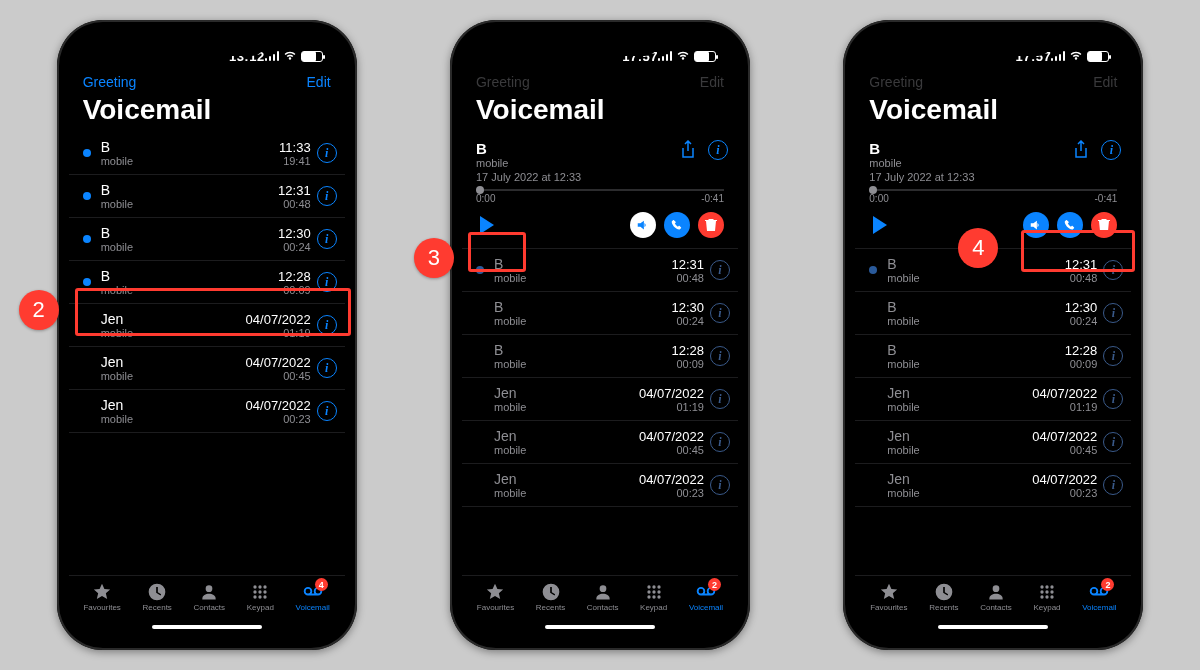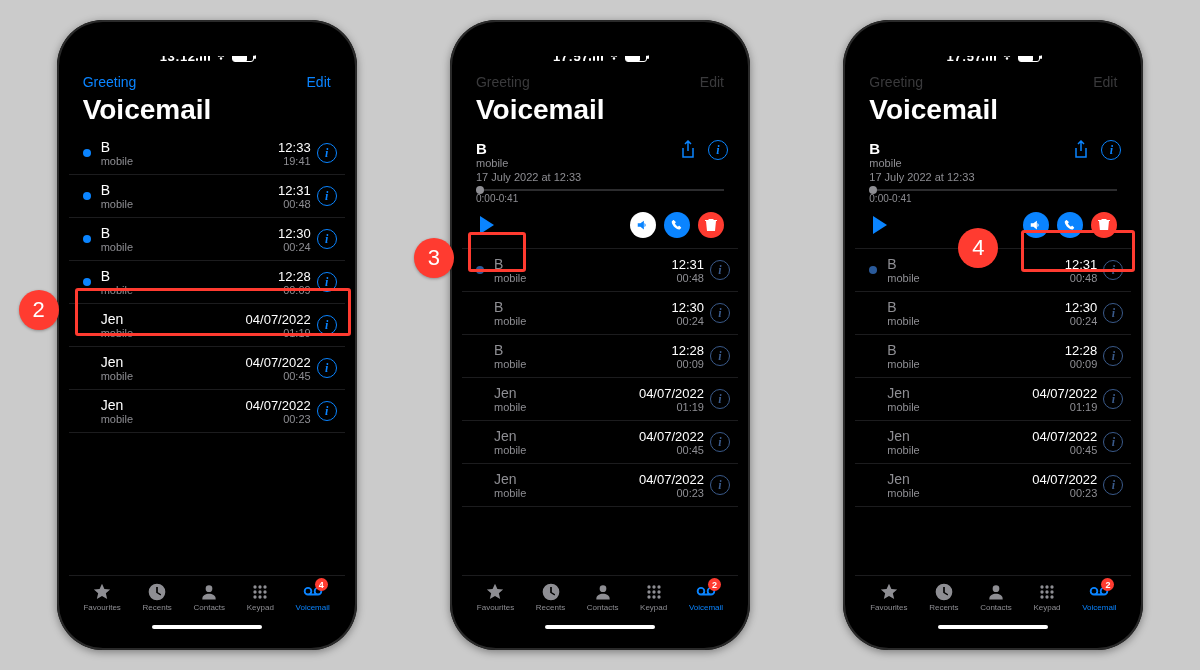--- a/index.html
+++ b/index.html
@@ -34,21 +34,21 @@
     flex-direction: column;
   }
   .notch {
     position: absolute;
     top: 0; left: 50%; transform: translateX(-50%);
     width: 120px; height: 24px; background: #000;
     border-bottom-left-radius: 16px; border-bottom-right-radius: 16px;
     z-index: 50;
   }
   .statusbar {
-    display: flex; justify-content: center; align-items: center;
+    display: flex; justify-content: flex-end; align-items: center;
     padding: 10px 22px 0; height: 38px; font-size: 13px; font-weight: 600;
     letter-spacing: .5px;
   }
   .status-right { display: flex; align-items: center; gap: 4px; }
   .signal, .wifi, .battery { display: inline-block; }
   .signal { width: 14px; height: 10px; position: relative; }
   .signal span { position: absolute; bottom: 0; width: 2px; background: #fff; border-radius: 1px; }
   .signal span:nth-child(1){left:0;height:3px}
   .signal span:nth-child(2){left:4px;height:5px}
   .signal span:nth-child(3){left:8px;height:7px}
@@ -92,21 +92,21 @@
   .expanded-meta { flex:1; }
   .expanded-name { font-size: 15px; font-weight: 600; }
   .expanded-sub { font-size: 11px; color: #8e8e93; }
   .expanded-date { font-size: 11px; color: #8e8e93; margin-top: 2px; }
   .expanded-actions { display: flex; align-items: flex-start; gap: 10px; }
   .share, .info2 { width: 20px; height: 20px; color: #0a84ff; display:flex; align-items:center; justify-content:center;}
   .info2 { border: 1.5px solid #0a84ff; border-radius:50%; font-size:12px; font-style:italic; font-family:Georgia,serif; font-weight:bold;}
   .scrubber { padding: 2px 14px 0; }
   .track { height: 2px; background: #2c2c2e; position: relative; margin-bottom: 2px;}
   .track::before { content:''; position:absolute; left:0; top:-3px; width:8px; height:8px; background:#8e8e93; border-radius:50%;}
-  .time-labels { display:flex; font-size:10px; color:#8e8e93;}
+  .time-labels { display:flex; justify-content:space-between; font-size:10px; color:#8e8e93;}
   .controls { display:flex; align-items:center; padding: 8px 14px 10px; }
   .play { width:0; height:0; border-left: 14px solid #0a84ff; border-top: 9px solid transparent; border-bottom: 9px solid transparent; margin-left:4px;}
   .ctrl-spacer { flex:1; }
   .circle-btn { width: 26px; height: 26px; border-radius: 50%; display:flex; align-items:center; justify-content:center; margin-left: 8px; }
   .circle-btn.white { background:#fff; color:#000; }
   .circle-btn.blue { background:#0a84ff; color:#fff; }
   .circle-btn.red { background:#ff3b30; color:#fff; }
 
   .tabbar {
     display: flex; justify-content: space-around; padding: 6px 4px 4px;
@@ -165,21 +165,21 @@
         </div>
         <div class="title">Voicemail</div>
         <div class="list" id="list1">
             <div class="row">
       <div class="dot "></div>
       <div class="meta">
         <div class="name">B</div>
         <div class="sub">mobile</div>
       </div>
       <div class="times">
-        <div class="when">12:33</div>
+        <div class="when">11:33</div>
         <div class="dur">19:41</div>
       </div>
       <div class="info">i</div>
             </div>
             <div class="row">
       <div class="dot "></div>
       <div class="meta">
         <div class="name">B</div>
         <div class="sub">mobile</div>
       </div>

